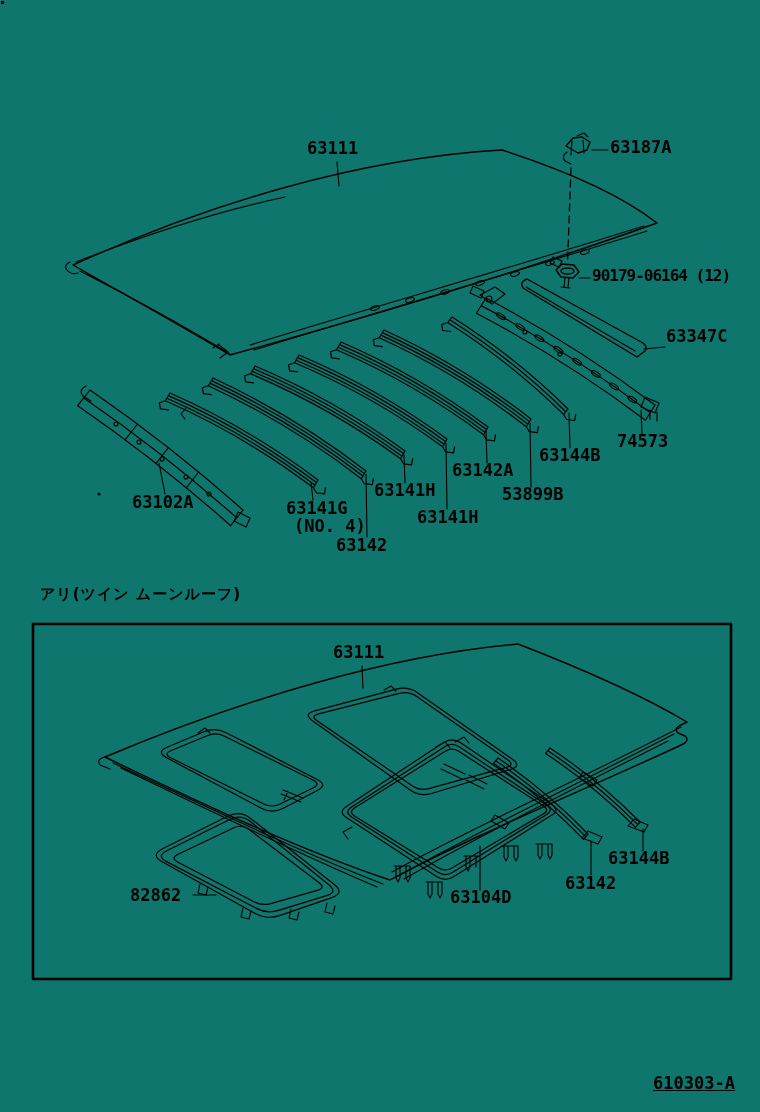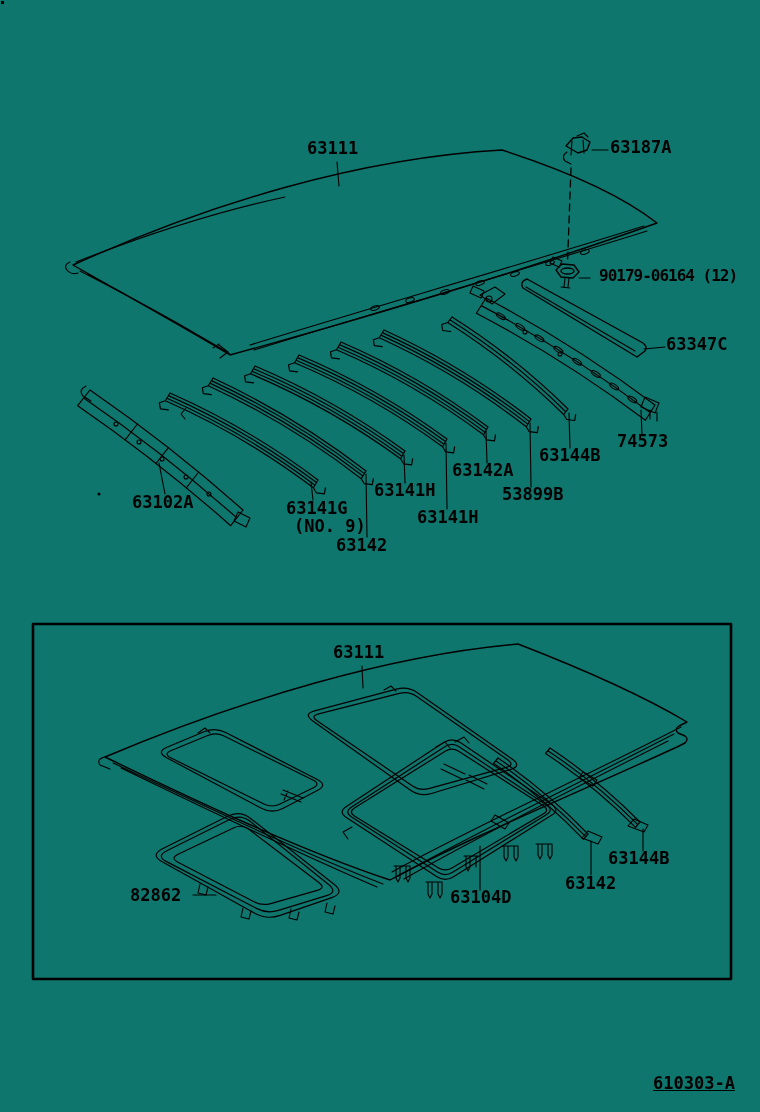--- a/index.html
+++ b/index.html
@@ -2,21 +2,21 @@
 <html><head>
 <meta charset="utf-8">
 <style>
   html,body{margin:0;padding:0;background:#fff;}
   .page{position:relative;width:760px;height:1112px;background:#0f766e;overflow:hidden;
         font-family:"DejaVu Sans Mono","Liberation Mono",monospace;color:#000;}
   svg.art{position:absolute;left:0;top:0;width:760px;height:1112px;
           stroke:#000;fill:none;stroke-width:1.4;stroke-linecap:round;stroke-linejoin:round;}
   .plabel{position:absolute;font:700 17px "DejaVu Sans Mono","Liberation Mono",monospace;
           color:#000;white-space:nowrap;line-height:1.05;}
-  .plabel.cond{font-size:16px;letter-spacing:-1px;margin-left:7px;}
+  .plabel.cond{font-size:16px;letter-spacing:-1px;}
   .caption{position:absolute;font:700 15px "DejaVu Sans","Liberation Sans",sans-serif;
            letter-spacing:1px;color:#000;white-space:nowrap;}
   .footer{position:absolute;font:700 17px "DejaVu Sans Mono","Liberation Mono",monospace;color:#000;text-decoration:underline;}
 </style>
 </head>
 <body>
 
 <div class="page">
 
   <svg class="art" viewBox="0 0 760 1112">
@@ -167,32 +167,33 @@
 
     <g id="dots">
       <rect x="1" y="1" width="3" height="3" fill="#000" stroke="none"></rect>
       <circle cx="99" cy="494" r="1.5" fill="#000" stroke="none"></circle>
     </g>
   </svg>
 
   <div class="plabel" style="left:307px;top:140px">63111</div>
   <div class="plabel" style="left:610px;top:139px">63187A</div>
   <div class="plabel cond" style="left:592px;top:268px">90179-06164 (12)</div>
-  <div class="plabel" style="left:666px;top:336px">63347C</div>
+  <div class="plabel" style="left:666px;top:328px">63347C</div>
   <div class="plabel" style="left:617px;top:433px">74573</div>
   <div class="plabel" style="left:539px;top:447px">63144B</div>
   <div class="plabel" style="left:502px;top:486px">53899B</div>
   <div class="plabel" style="left:452px;top:462px">63142A</div>
   <div class="plabel" style="left:374px;top:482px">63141H</div>
   <div class="plabel" style="left:417px;top:509px">63141H</div>
   <div class="plabel" style="left:286px;top:500px">63141G</div>
-  <div class="plabel" style="left:294px;top:518px">(NO. 9)</div>
+  <div class="plabel" style="left:294px;top:518px">(NO. 4)</div>
   <div class="plabel" style="left:336px;top:537px">63142</div>
   <div class="plabel" style="left:132px;top:494px">63102A</div>
 
+  <div class="caption" style="left:40px;top:585px">アリ(ツイン ムーンルーフ)</div>
 
   <div class="plabel" style="left:333px;top:644px">63111</div>
   <div class="plabel" style="left:130px;top:887px">82862</div>
   <div class="plabel" style="left:450px;top:889px">63104D</div>
   <div class="plabel" style="left:565px;top:875px">63142</div>
   <div class="plabel" style="left:608px;top:850px">63144B</div>
 
   <div class="footer" style="left:653px;top:1073px">610303-A</div>
 
 </div>

